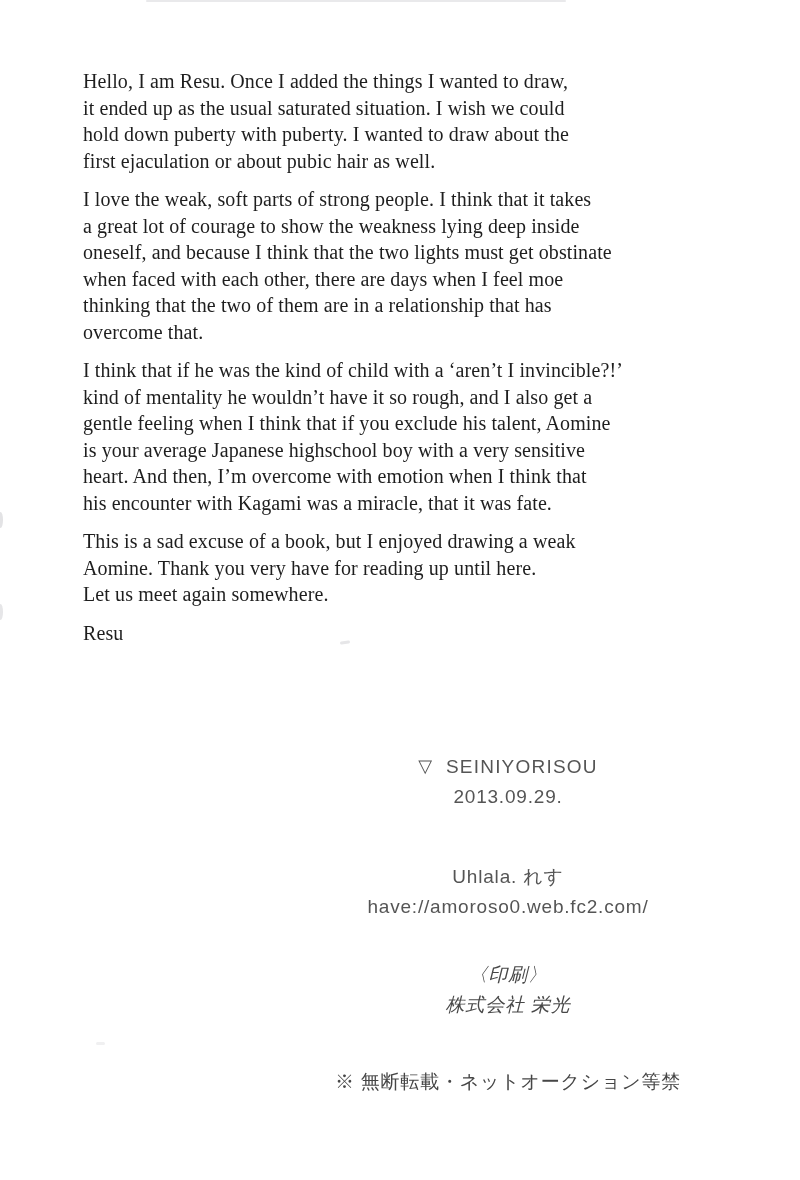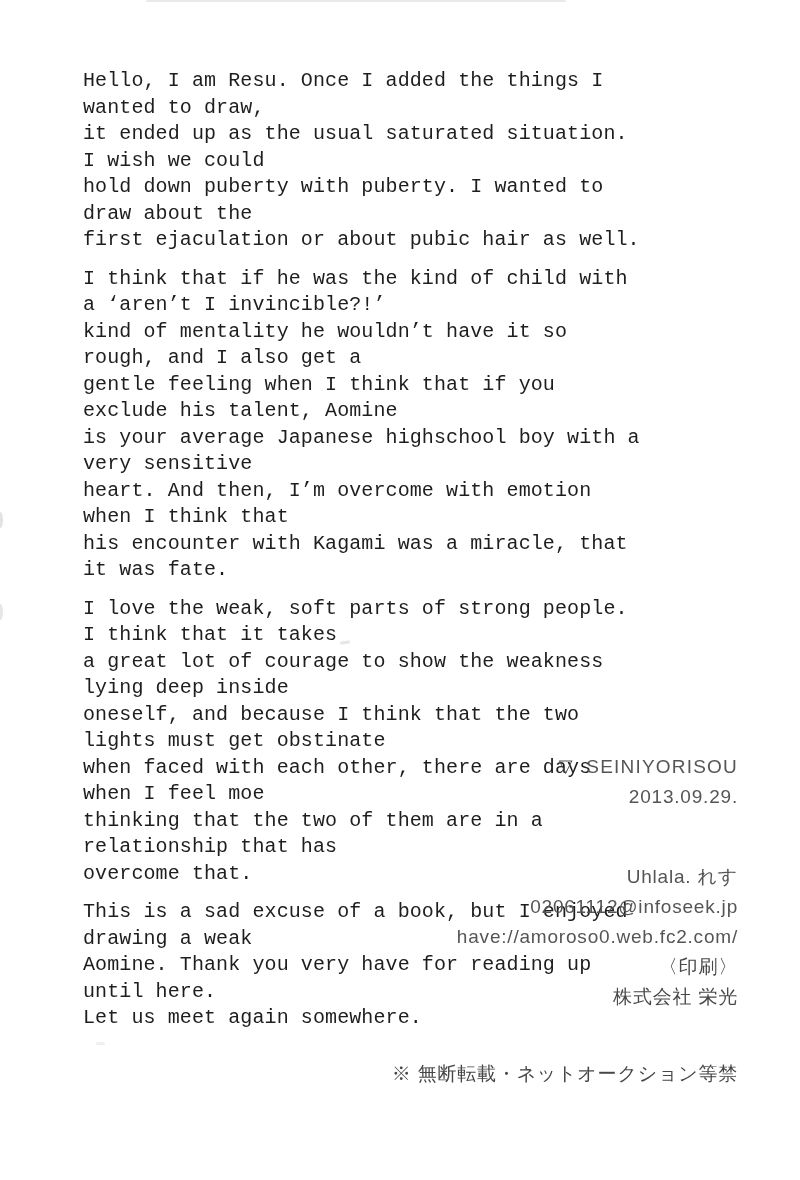--- a/index.html
+++ b/index.html
@@ -27,95 +27,94 @@
     top: 68px;
     width: 560px;
     color: #1e1e1e;
     font-size: 20px;
     line-height: 26.5px;
     letter-spacing: 0.1px;
   }
   .afterword p {
     white-space: pre-line;
     margin: 0 0 12px 0;
-    font-family: Liberation Mono, monospace;
   }
   .signature { margin-top: 12px; }
 
   
   .colophon {
     position: absolute;
     top: 752px;
     right: 62px;
     width: 460px;
-    text-align: right;
+    text-align: center;
     font-family: "Liberation Sans", sans-serif;
     color: #555555;
     font-size: 19px;
   }
   .colophon .line {
     height: 30px;
     line-height: 30px;
     letter-spacing: 0.8px;
     white-space: nowrap;
   }
   .circle-line .mark {
     display: inline-block;
     margin-right: 13px;
     font-size: 18px;
     transform: translateY(-1px);
   }
   .circle-line .name { letter-spacing: 1.2px; }
   .group-contact { margin-top: 50px; }
-  .group-printing { color: #484848; }
+  .group-printing { margin-top: 38px; color: #484848; font-style: italic; }
   .group-disclaimer { margin-top: 47px; color: #464646; }
   .jp { letter-spacing: 1px; }
 </style>
 </head>
 <body>
 
 <div class="page">
 
   <div class="artifact top-edge-line"></div>
   <div class="artifact left-notch-1"></div>
   <div class="artifact left-notch-2"></div>
   <div class="artifact smudge-1"></div>
   <div class="artifact smudge-2"></div>
 
   <div class="afterword">
     <p>Hello, I am Resu. Once I added the things I wanted to draw,
 it ended up as the usual saturated situation. I wish we could
 hold down puberty with puberty. I wanted to draw about the
 first ejaculation or about pubic hair as well.</p>
+    <p>I love the weak, soft parts of strong people. I think that it takes
+a great lot of courage to show the weakness lying deep inside
+oneself, and because I think that the two lights must get obstinate
+when faced with each other, there are days when I feel moe
+thinking that the two of them are in a relationship that has
+overcome that.</p>
     <p>I think that if he was the kind of child with a ‘aren’t I invincible?!’
 kind of mentality he wouldn’t have it so rough, and I also get a
 gentle feeling when I think that if you exclude his talent, Aomine
 is your average Japanese highschool boy with a very sensitive
 heart. And then, I’m overcome with emotion when I think that
 his encounter with Kagami was a miracle, that it was fate.</p>
-    <p>I love the weak, soft parts of strong people. I think that it takes
-a great lot of courage to show the weakness lying deep inside
-oneself, and because I think that the two lights must get obstinate
-when faced with each other, there are days when I feel moe
-thinking that the two of them are in a relationship that has
-overcome that.</p>
     <p>This is a sad excuse of a book, but I enjoyed drawing a weak
 Aomine. Thank you very have for reading up until here.
 Let us meet again somewhere.</p>
+    <p class="signature">Resu</p>
   </div>
 
   <div class="colophon">
     <div class="line circle-line">
       <span class="mark">▽</span><span class="name">SEINIYORISOU</span>
     </div>
     <div class="line">2013.09.29.</div>
 
     <div class="group-contact">
       <div class="line">Uhlala. れす</div>
-      <div class="line">02061112@infoseek.jp</div>
       <div class="line">have://amoroso0.web.fc2.com/</div>
     </div>
 
     <div class="group-printing">
       <div class="line jp">〈印刷〉</div>
       <div class="line jp">株式会社 栄光</div>
     </div>
 
     <div class="group-disclaimer">
       <div class="line jp">※ 無断転載・ネットオークション等禁</div>

